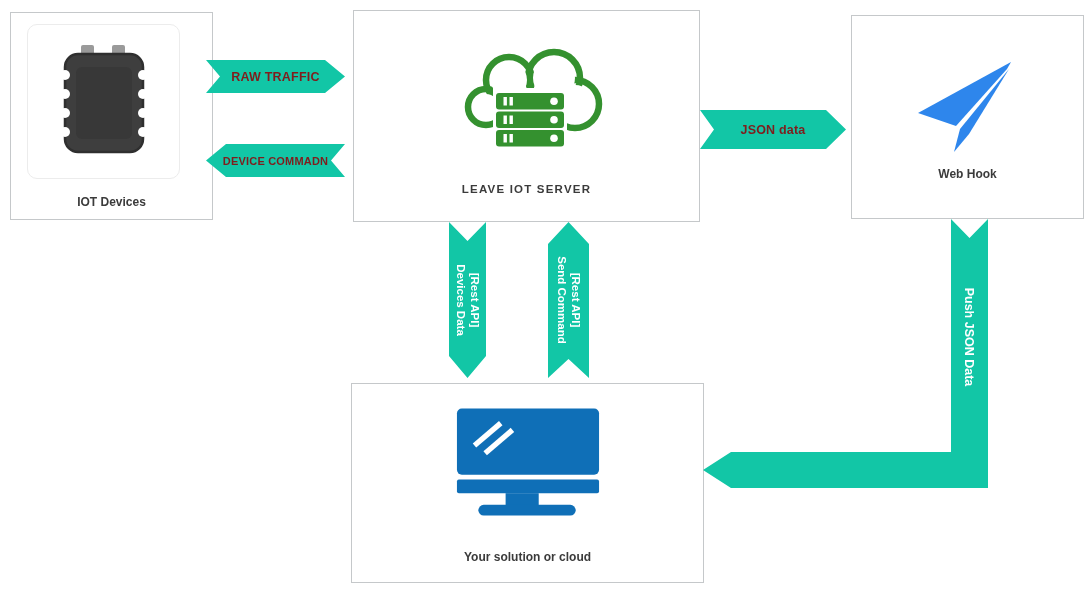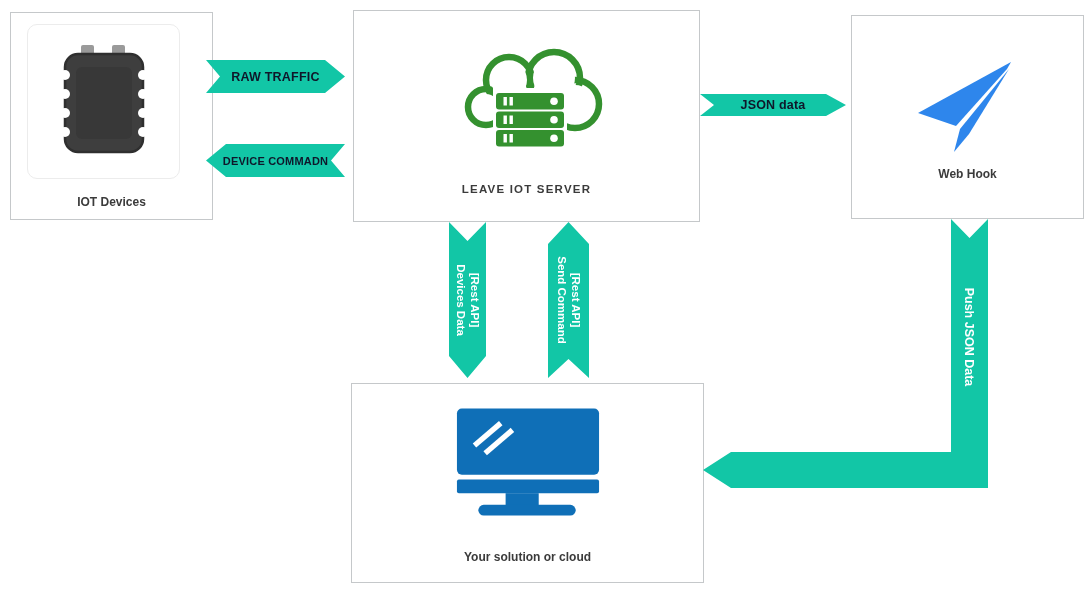--- a/index.html
+++ b/index.html
@@ -15,21 +15,21 @@
     position:absolute;left:0;width:100%;text-align:center;
     font-weight:700;font-size:12px;color:var(--label_text,#3b3b3b);
   }
   .inner-card{
     position:absolute;border:1px solid #ececec;border-radius:10px;background:#fff;
     display:flex;align-items:center;justify-content:center;
   }
   
   .arrow{position:absolute;background:var(--accent_teal,#12c6a6);display:flex;align-items:center;justify-content:center;}
   .arrow .atext{
-    color:#0f172a;font-weight:700;font-size:12.5px;white-space:nowrap;letter-spacing:.2px;
+    color:#7f1d1d;font-weight:700;font-size:12.5px;white-space:nowrap;letter-spacing:.2px;
   }
   .arrow-right{clip-path:polygon(0 0,calc(100% - 20px) 0,100% 50%,calc(100% - 20px) 100%,0 100%,14px 50%);}
   .arrow-left{clip-path:polygon(20px 0,100% 0,calc(100% - 14px) 50%,100% 100%,20px 100%,0 50%);}
   .arrow-down{clip-path:polygon(0 0,50% 19px,100% 0,100% calc(100% - 22px),50% 100%,0 calc(100% - 22px));}
   .arrow-up{clip-path:polygon(50% 0,100% 22px,100% 100%,50% calc(100% - 19px),0 100%,0 22px);}
   .vtext{
     position:absolute;left:50%;top:50%;
     transform:translate(-50%,-50%) rotate(90deg);
     display:flex;flex-direction:column-reverse;align-items:center;
     color:#fff;font-weight:700;font-size:11.5px;line-height:1.25;white-space:nowrap;
@@ -137,21 +137,21 @@
   </div>
 
   <div class="arrow arrow-right" style="left:206px;top:60px;width:139px;height:33px;">
     <span class="atext">RAW TRAFFIC</span>
   </div>
 
   <div class="arrow arrow-left" style="left:206px;top:144px;width:139px;height:33px;">
     <span class="atext" style="font-size:11px;">DEVICE COMMADN</span>
   </div>
 
-  <div class="arrow arrow-right" style="left:700px;top:94px;width:146px;height:22px;">
+  <div class="arrow arrow-right" style="left:700px;top:110px;width:146px;height:39px;">
     <span class="atext">JSON data</span>
   </div>
 
   <div class="arrow arrow-down" style="left:449px;top:222px;width:37px;height:156px;">
     <span class="vtext">
       <span>Devices Data</span>
       <span>[Rest API]</span>
     </span>
   </div>
 

